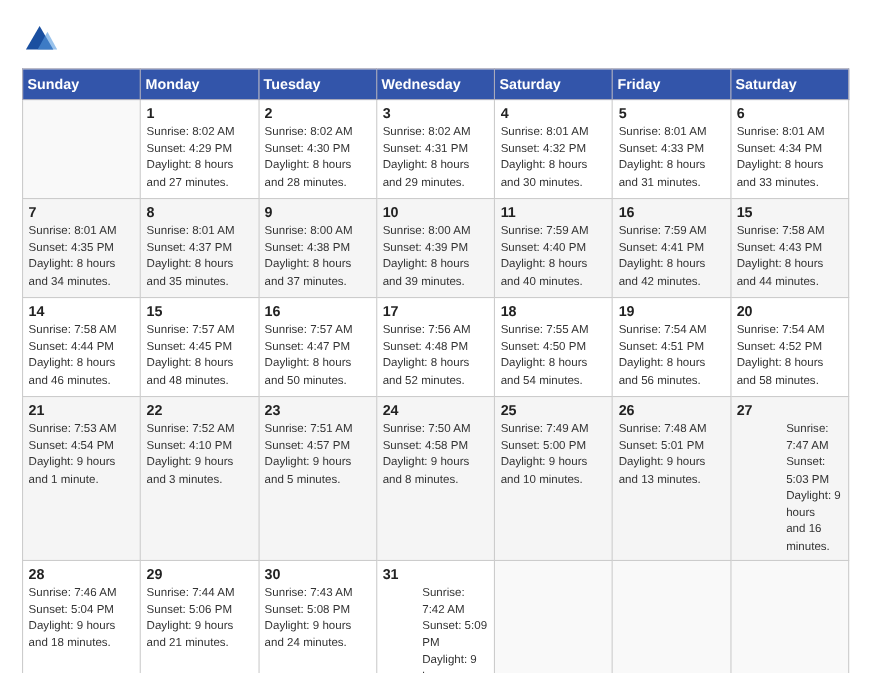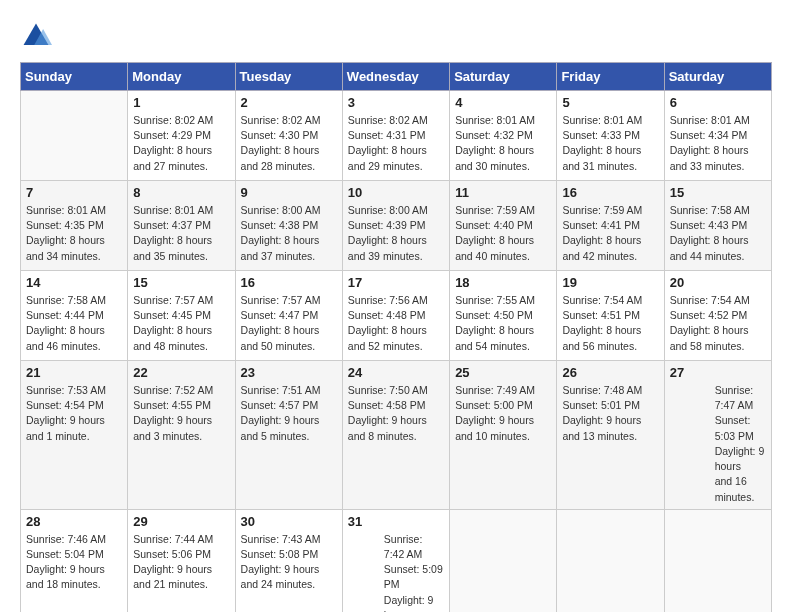--- a/index.html
+++ b/index.html
@@ -268,21 +268,21 @@
         <td>
           <div class="day-number">21</div>
           <div class="cell-info" style="white-space: pre-line;">Sunrise: 7:53 AM
 Sunset: 4:54 PM
 Daylight: 9 hours
 and 1 minute.</div>
         </td>
         <td>
           <div class="day-number">22</div>
           <div class="cell-info" style="white-space: pre-line;">Sunrise: 7:52 AM
-Sunset: 4:55 PM
+Sunset: 4:10 PM
 Daylight: 9 hours
 and 3 minutes.</div>
         </td>
         <td>
           <div class="day-number">23</div>
           <div class="cell-info" style="white-space: pre-line;">Sunrise: 7:51 AM
 Sunset: 4:57 PM
 Daylight: 9 hours
 and 5 minutes.</div>
         </td>

